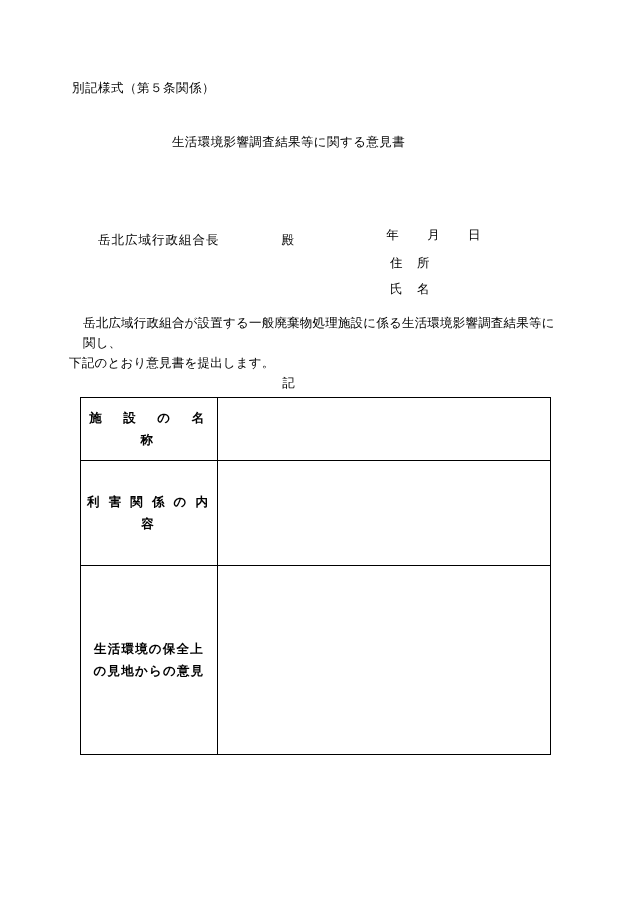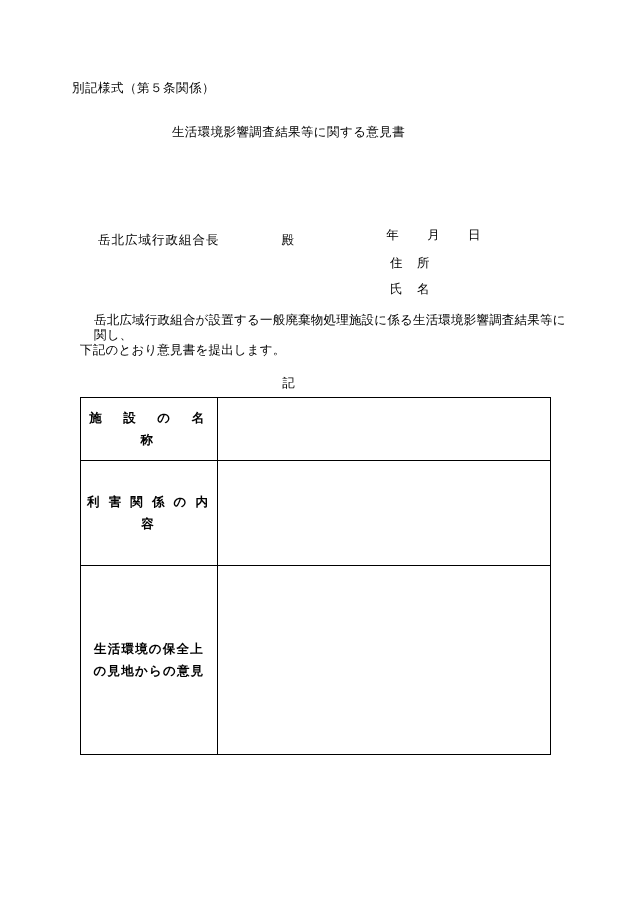--- a/index.html
+++ b/index.html
@@ -30,21 +30,21 @@
     top: 80px;
     font-size: 12.5px;
     letter-spacing: 0.5px;
     white-space: nowrap;
   }
 
   .doc-title {
     position: absolute;
     left: 0;
     right: 0;
-    top: 124px;
+    top: 134px;
     text-align: center;
     font-size: 12.5px;
     letter-spacing: 0.4px;
   }
 
   .date-line {
     position: absolute;
     left: 0;
     right: 72px;
     top: 183px;
@@ -84,25 +84,25 @@
     letter-spacing: 1px;
     line-height: 26px;
   }
   .sender-block .k {
     display: inline-block;
     min-width: 46px;
   }
 
   .body-text {
     position: absolute;
-    left: 80px;
+    left: 69px;
     top: 313px;
     width: 486px;
     font-size: 12.5px;
-    line-height: 15px;
+    line-height: 20px;
     letter-spacing: 0.2px;
   }
   .body-text .indent {
     padding-left: 14px;
   }
 
   .ki-mark {
     position: absolute;
     left: 0;
     right: 0;

